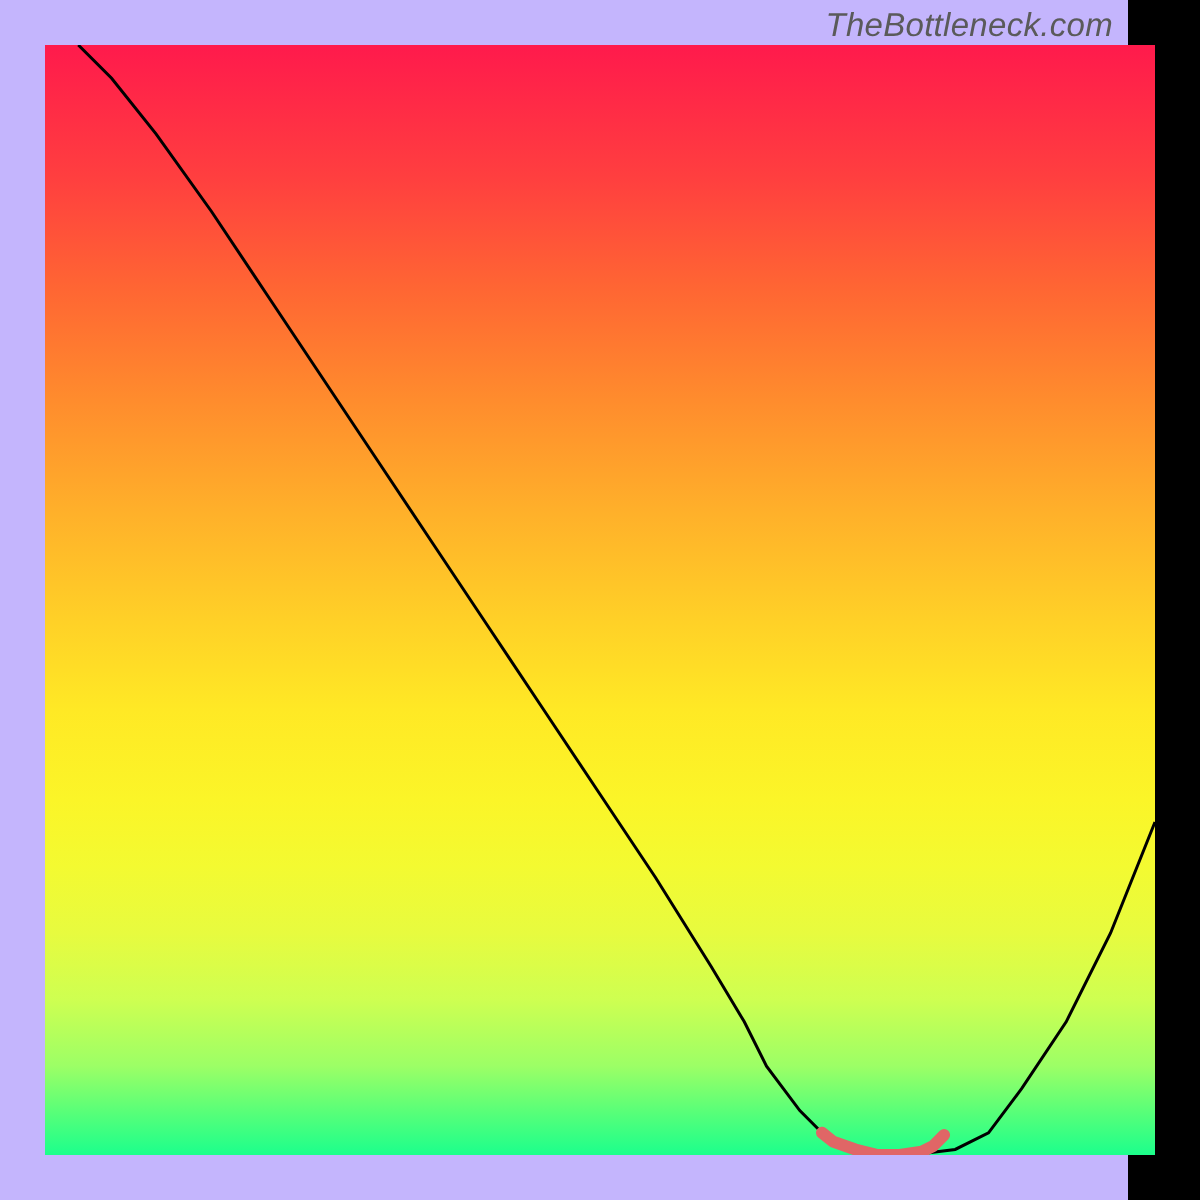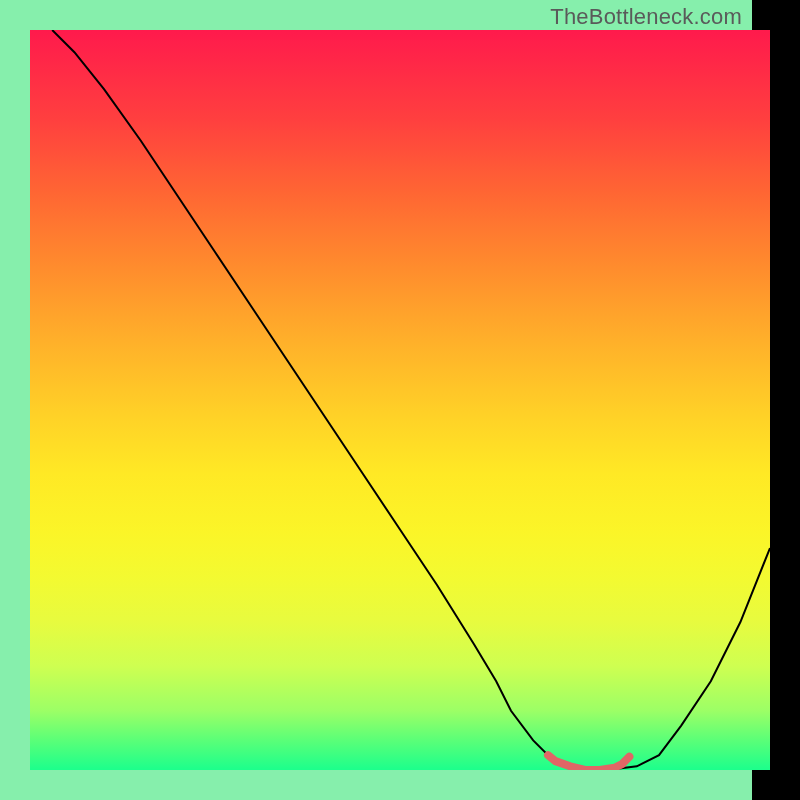--- a/index.html
+++ b/index.html
@@ -8,21 +8,22 @@
     width: 800px;
     height: 800px;
     background: #000;
     font-family: Arial, Helvetica, sans-serif;
     overflow: hidden;
   }
   .container {
     position: relative;
     width: 752px;
     height: 800px;
-    background: #86efac;
+    background: #c4b5fd;
+    font-style: italic;
   }
   .watermark {
     position: absolute;
     top: 4px;
     right: 10px;
     color: #5a5a5a;
     font-size: 22px;
     font-weight: 500;
     letter-spacing: 0.2px;
     z-index: 20;

